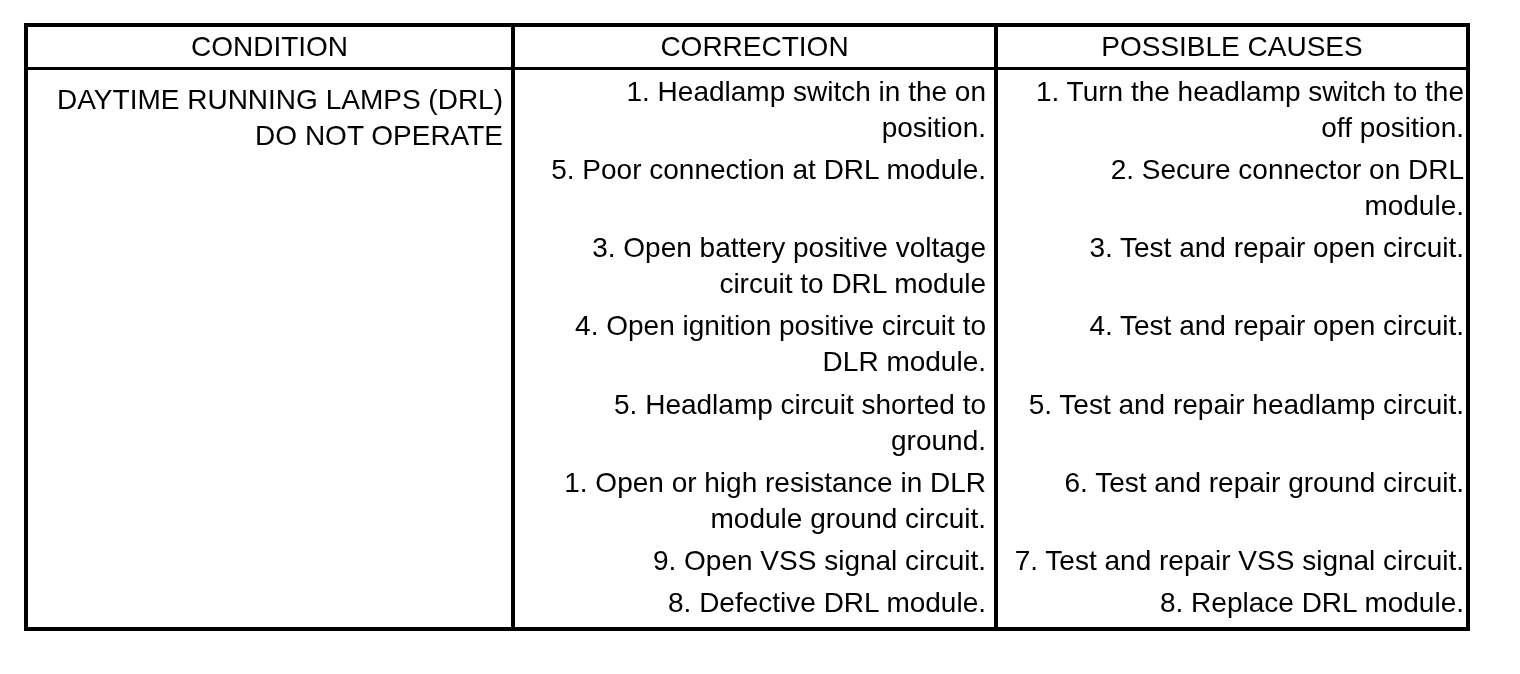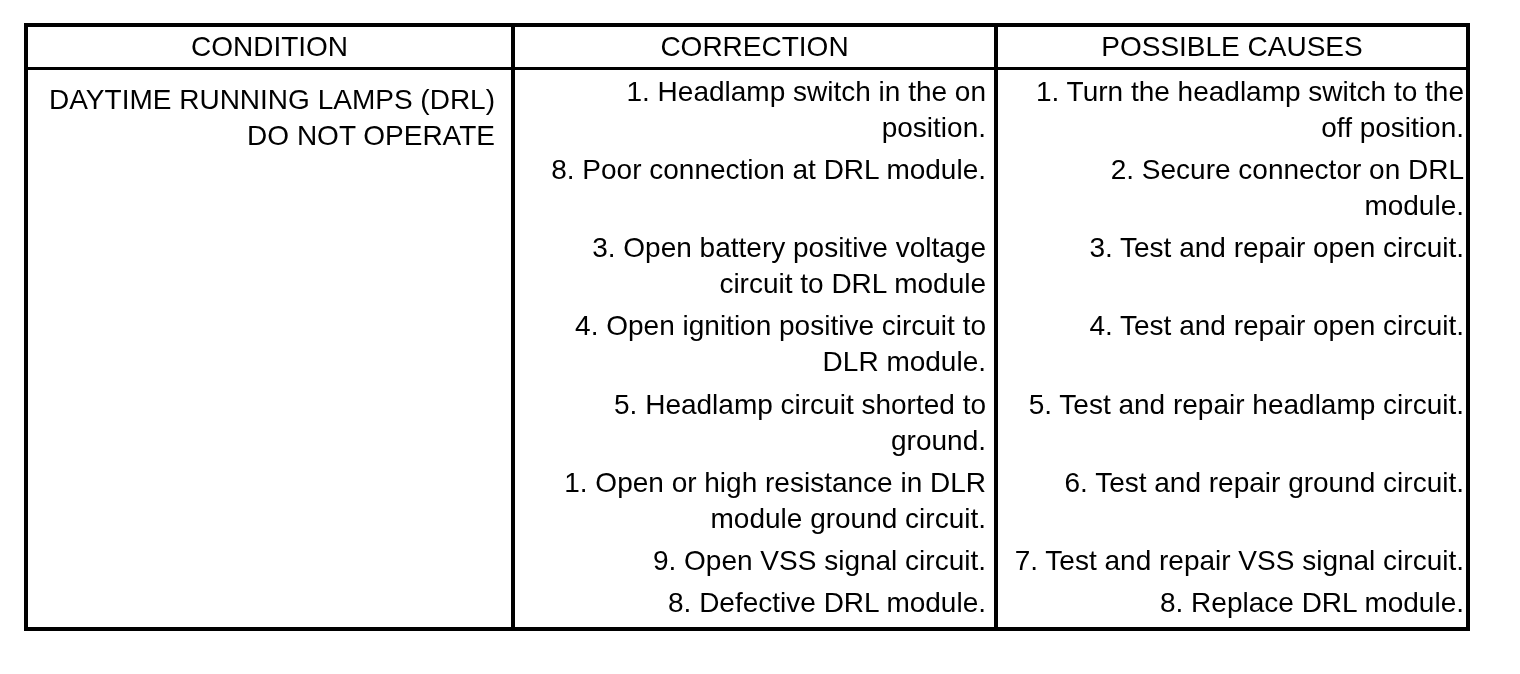--- a/index.html
+++ b/index.html
@@ -27,21 +27,21 @@
   .hcell {
     border-bottom: 3px solid #000000;
     display: flex; align-items: center; justify-content: center;
     white-space: nowrap;
   }
   .bl { border-left: 4px solid #000000; }
 
   .cond-cell {
     grid-column: 1;
     grid-row: 2 / span 8;
-    padding: 12px 16px 0 8px;
+    padding: 12px 8px 0 8px;
     white-space: pre-line;
     border-radius: 17px;
   }
   .item-cell {
     padding: 0 8px 3px 10px;
     white-space: pre-line;
   }
   .corr-cell { padding-right: 2px; }
   .row-first { padding-top: 4px; }
 </style>
@@ -56,21 +56,21 @@
     <div class="hcell bl">POSSIBLE CAUSES</div>
 
     <div class="cond-cell">DAYTIME RUNNING LAMPS (DRL)
 DO NOT OPERATE</div>
 
     <div class="item-cell bl row-first">1. Headlamp switch in the on
 position.</div>
     <div class="item-cell corr-cell bl row-first">1. Turn the headlamp switch to the
 off position.</div>
 
-    <div class="item-cell bl">8. Poor connection at DRL module.</div>
+    <div class="item-cell bl">5. Poor connection at DRL module.</div>
     <div class="item-cell corr-cell bl">2. Secure connector on DRL
 module.</div>
 
     <div class="item-cell bl">3. Open battery positive voltage
 circuit to DRL module</div>
     <div class="item-cell corr-cell bl">3. Test and repair open circuit.</div>
 
     <div class="item-cell bl">4. Open ignition positive circuit to
 DLR module.</div>
     <div class="item-cell corr-cell bl">4. Test and repair open circuit.</div>

